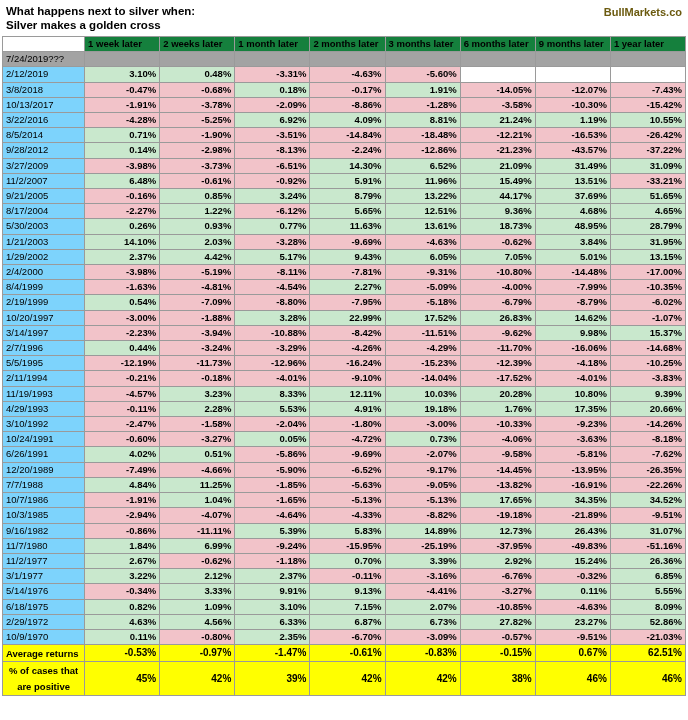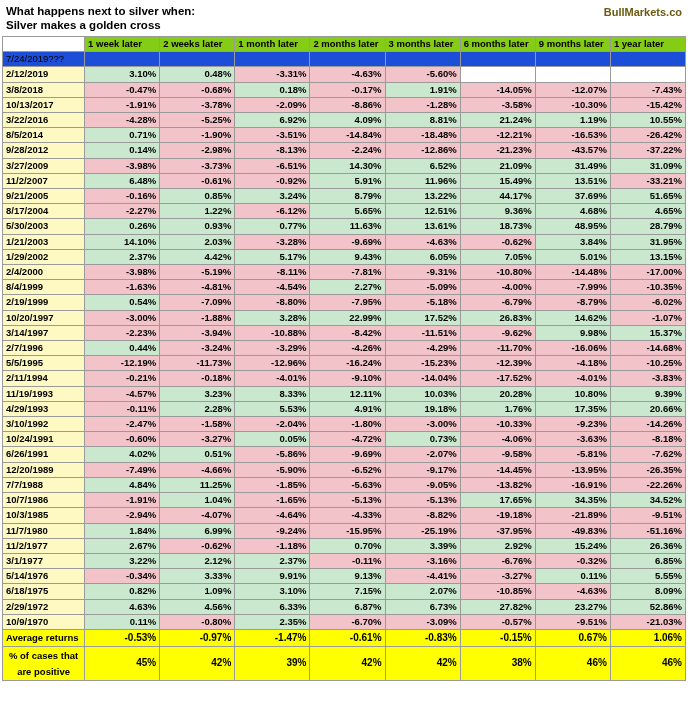--- a/index.html
+++ b/index.html
@@ -53,40 +53,40 @@
     line-height: 14.2px;
     overflow: hidden;
     white-space: nowrap;
   }
   th.colhead {
     text-align: left;
     font-weight: bold;
     font-size: 9.5px;
     vertical-align: bottom;
     height: 26px;
-    background: #84cc16;
+    background: #15803d;
   }
   th.corner {
     background: #ffffff;
     border: 1px solid #9a9a9a;
   }
   td.datecell {
     text-align: left;
-    font-weight: bold;
-    background: #fef9c3;
+    font-weight: normal;
+    background: #7dd3fc;
   }
   td.num {
     text-align: right;
     font-weight: bold;
   }
   td.pos { background: #c9e8cd; }
   td.neg { background: #f2c3c9; }
   td.blank { background: #ffffff; }
   tr.querow td {
-    background: #1d4ed8;
+    background: #a3a3a3;
     font-weight: normal;
   }
   tr.summary td {
     background: #ffff00;
     font-weight: bold;
     text-align: right;
     font-size: 10px;
     height: 16px;
     line-height: 16px;
   }
@@ -488,20 +488,31 @@
           <td class="num neg">-2.94%</td>
           <td class="num neg">-4.07%</td>
           <td class="num neg">-4.64%</td>
           <td class="num neg">-4.33%</td>
           <td class="num neg">-8.82%</td>
           <td class="num neg">-19.18%</td>
           <td class="num neg">-21.89%</td>
           <td class="num neg">-9.51%</td>
         </tr>
         <tr>
+          <td class="datecell">9/16/1982</td>
+          <td class="num neg">-0.86%</td>
+          <td class="num neg">-11.11%</td>
+          <td class="num pos">5.39%</td>
+          <td class="num pos">5.83%</td>
+          <td class="num pos">14.89%</td>
+          <td class="num pos">12.73%</td>
+          <td class="num pos">26.43%</td>
+          <td class="num pos">31.07%</td>
+        </tr>
+        <tr>
           <td class="datecell">11/7/1980</td>
           <td class="num pos">1.84%</td>
           <td class="num pos">6.99%</td>
           <td class="num neg">-9.24%</td>
           <td class="num neg">-15.95%</td>
           <td class="num neg">-25.19%</td>
           <td class="num neg">-37.95%</td>
           <td class="num neg">-49.83%</td>
           <td class="num neg">-51.16%</td>
         </tr>
@@ -575,21 +586,21 @@
     <tfoot id="tfoot">
         <tr class="summary">
           <td class="label">Average returns</td>
           <td>-0.53%</td>
           <td>-0.97%</td>
           <td>-1.47%</td>
           <td>-0.61%</td>
           <td>-0.83%</td>
           <td>-0.15%</td>
           <td>0.67%</td>
-          <td>1.06%</td>
+          <td>62.51%</td>
         </tr>
         <tr class="summary2">
           <td class="label">% of cases that are positive</td>
           <td>45%</td>
           <td>42%</td>
           <td>39%</td>
           <td>42%</td>
           <td>42%</td>
           <td>38%</td>
           <td>46%</td>

